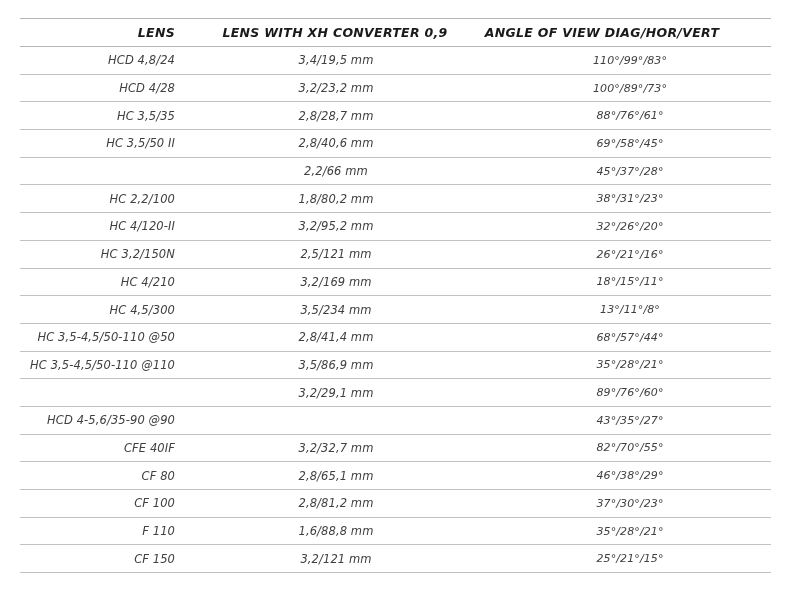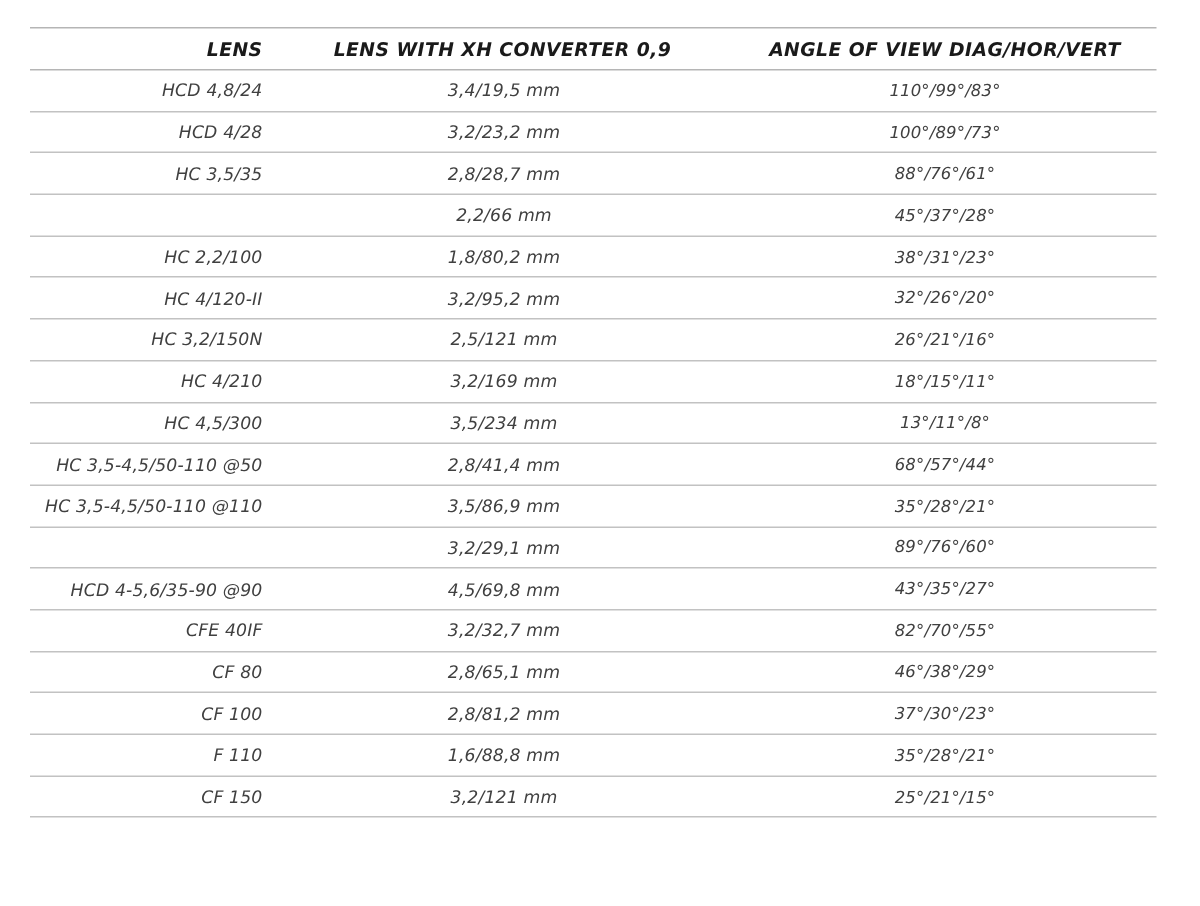--- a/index.html
+++ b/index.html
@@ -64,21 +64,21 @@
       font-weight: bold;
       font-size: 12.5px;
       color: #1a1a1a;
       letter-spacing: 0.3px;
     }
     .row.header .cell.conv {
       left: 190px;
       width: 250px;
     }
     .row.header .cell.angle {
-      left: 480px;
+      left: 452px;
       width: 260px;
     }
   </style>
 </head>
 <body>
 
 <div class="table">
   <div class="row header">
     <div class="cell lens">LENS</div>
     <div class="cell conv">LENS WITH XH CONVERTER 0,9</div>
@@ -92,20 +92,25 @@
       </div>
       <div class="row">
         <div class="cell lens">HCD 4/28</div>
         <div class="cell conv">3,2/23,2 mm</div>
         <div class="cell angle">100°/89°/73°</div>
       </div>
       <div class="row">
         <div class="cell lens">HC  3,5/35</div>
         <div class="cell conv">2,8/28,7 mm</div>
         <div class="cell angle">88°/76°/61°</div>
+      </div>
+      <div class="row">
+        <div class="cell lens">HC 3,5/50 II</div>
+        <div class="cell conv">2,8/40,6 mm</div>
+        <div class="cell angle">69°/58°/45°</div>
       </div>
       <div class="row">
         <div class="cell conv">2,2/66 mm</div>
         <div class="cell angle">45°/37°/28°</div>
       </div>
       <div class="row">
         <div class="cell lens">HC 2,2/100</div>
         <div class="cell conv">1,8/80,2 mm</div>
         <div class="cell angle">38°/31°/23°</div>
       </div>
@@ -138,21 +143,20 @@
         <div class="cell lens">HC 3,5-4,5/50-110 @110</div>
         <div class="cell conv">3,5/86,9 mm</div>
         <div class="cell angle">35°/28°/21°</div>
       </div>
       <div class="row">
         <div class="cell conv">3,2/29,1 mm</div>
         <div class="cell angle">89°/76°/60°</div>
       </div>
       <div class="row">
         <div class="cell lens">HCD 4-5,6/35-90 @90</div>
-        <div class="cell conv">4,5/69,8 mm</div>
         <div class="cell angle">43°/35°/27°</div>
       </div>
       <div class="row">
         <div class="cell lens">CFE 40IF</div>
         <div class="cell conv">3,2/32,7 mm</div>
         <div class="cell angle">82°/70°/55°</div>
       </div>
       <div class="row">
         <div class="cell lens">CF 80</div>
         <div class="cell conv">2,8/65,1 mm</div>

